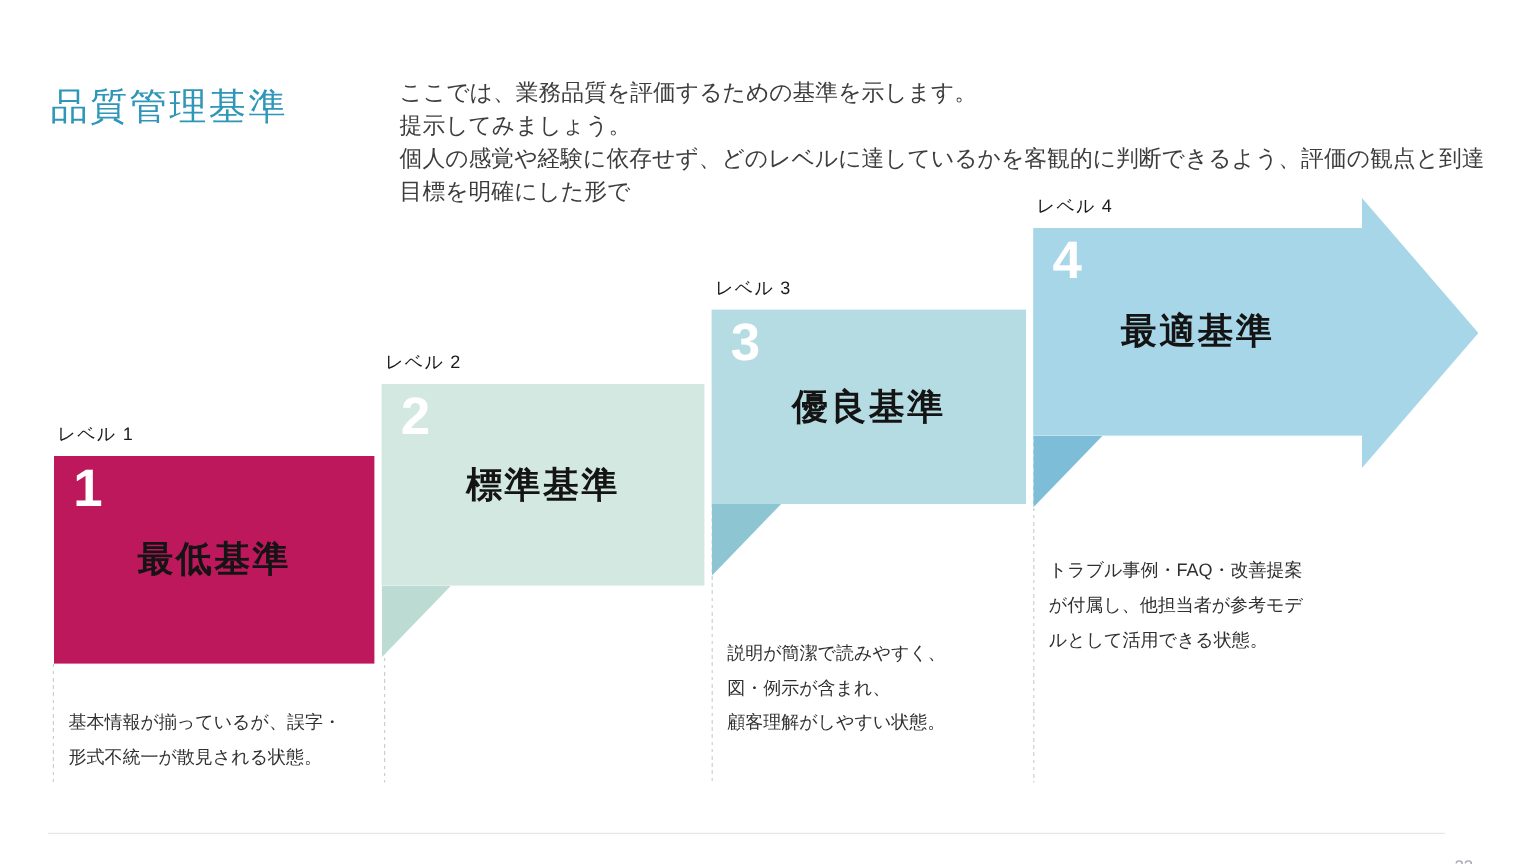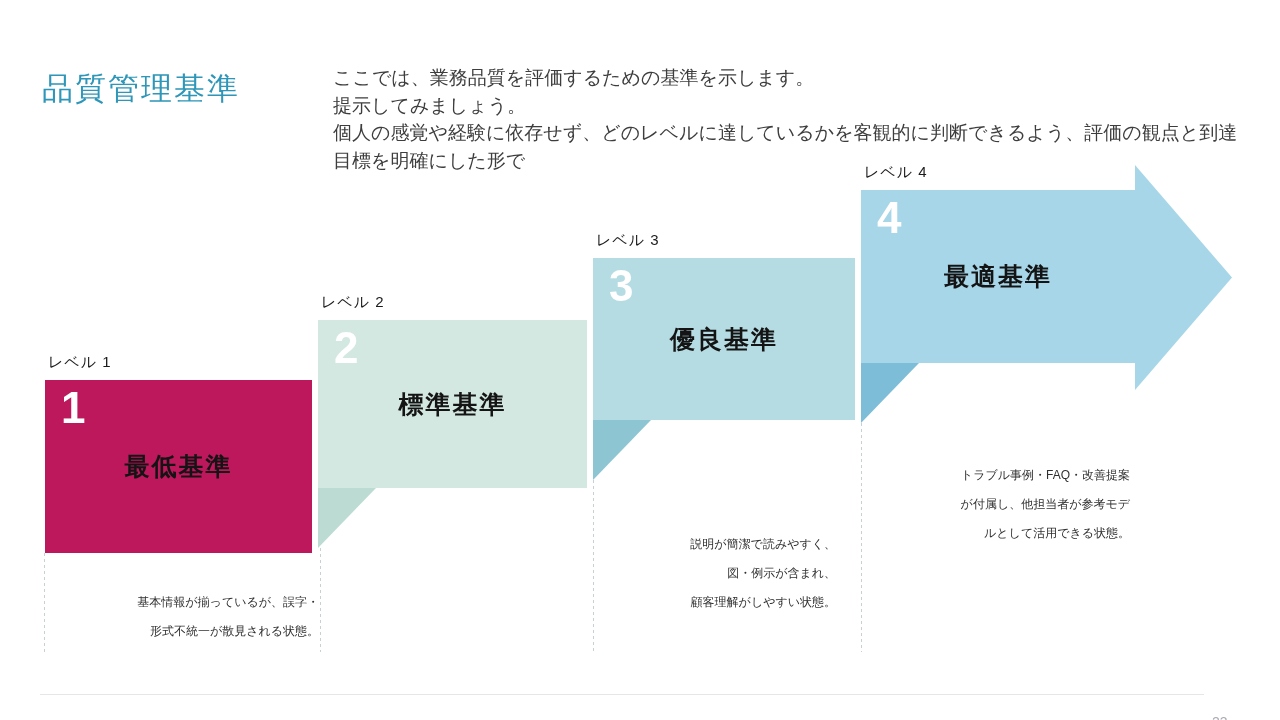--- a/index.html
+++ b/index.html
@@ -34,37 +34,37 @@
     position:absolute;font-size:15px;color:#1b1b1b;letter-spacing:1px;
   }
   .block{
     position:absolute;display:flex;align-items:center;justify-content:center;
   }
   .block-num{
     position:absolute;left:16px;top:4px;
     font-size:44px;font-weight:bold;color:#ffffff;line-height:1.1;
   }
   .block-title{
-    font-size:25px;font-weight:bold;color:#141414;letter-spacing:2px;
+    font-size:30px;font-weight:bold;color:#141414;letter-spacing:2px;
   }
   .fold{
     position:absolute;width:58px;height:60px;
     clip-path:polygon(0 0,100% 0,0 100%);z-index:3;
   }
   .arrowhead{
     position:absolute;width:97px;height:225px;
     clip-path:polygon(0 0,100% 50%,0 100%);
   }
   .vline{
     position:absolute;width:1px;z-index:1;
     background-image:repeating-linear-gradient(to bottom,#c7d1d3 0 3px,transparent 3px 6px);
   }
   .desc{
-    position:absolute;font-size:12px;line-height:29px;color:#303030;
-    white-space:pre-line;z-index:2;text-align:right;
+    position:absolute;font-size:15px;line-height:29px;color:#303030;
+    white-space:pre-line;z-index:2;
   }
   
   #footer-line{
     position:absolute;left:40px;top:694px;width:1164px;height:1px;background:#e5e5ea;
   }
   #page-number{
     position:absolute;left:1212px;top:714px;font-size:14px;color:#a9a9b2;
   }
 </style>
 </head>

